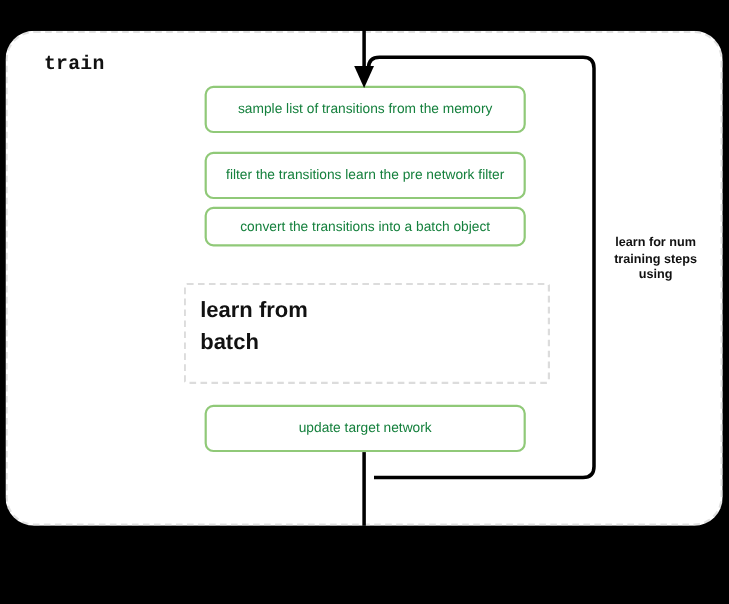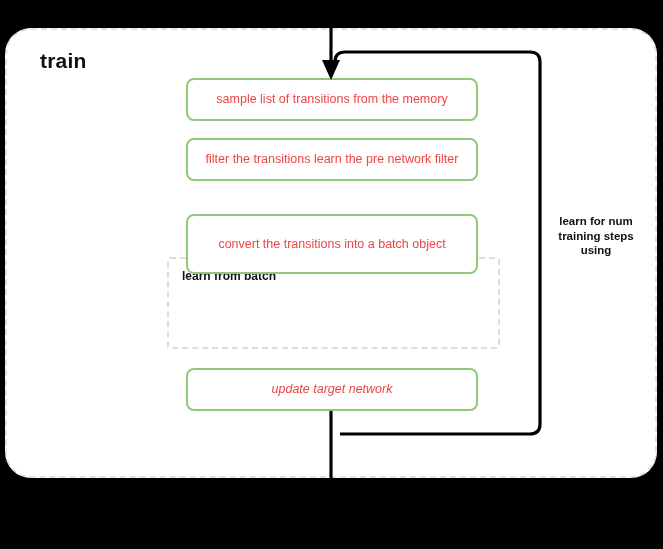--- a/index.html
+++ b/index.html
@@ -25,63 +25,64 @@
     height: 450px;
     box-sizing: border-box;
     background: #ffffff;
     border: 2px dashed #e2e2e2;
     border-radius: 26px;
   }
   #train-title {
     position: absolute;
     left: 33px;
     top: 19px;
-    font-size: 21px;
+    font-size: 18px;
     font-weight: bold;
     color: #111111;
     letter-spacing: 0.2px;
+    font-family: Liberation Mono, monospace;
   }
 
   
   .node {
     position: absolute;
     box-sizing: border-box;
     background: #ffffff;
     border: 2.5px solid #90c978;
     border-radius: 8px;
     display: flex;
     align-items: center;
     justify-content: center;
-    color: #ef4444;
+    color: #15803d;
     font-size: 12.5px;
     text-align: center;
     line-height: 1.2;
   }
   #node-sample  { left: 186px; top: 78px;  width: 292px; height: 43px; }
   #node-filter  { left: 186px; top: 138px; width: 292px; height: 43px; }
-  #node-convert { left: 186px; top: 214px; width: 292px; height: 60px; }
-  #node-update  { left: 186px; top: 368px; width: 292px; height: 43px; font-style: italic; }
+  #node-convert { left: 186px; top: 188px; width: 292px; height: 36px; }
+  #node-update  { left: 186px; top: 368px; width: 292px; height: 43px; }
 
   
   #learn-batch {
     position: absolute;
     left: 167px;
     top: 257px;
     width: 333px;
     height: 92px;
     box-sizing: border-box;
     background: #ffffff;
     border: 2px dashed #dcdcdc;
     border-radius: 3px;
   }
   #learn-batch-title {
     position: absolute;
     left: 13px;
     top: 9px;
-    font-size: 12px;
+    font-size: 20px;
     font-weight: bold;
     color: #111111;
     line-height: 1.45;
     width: 140px;
   }
 
   
   #edges {
     position: absolute;
     left: 0;

